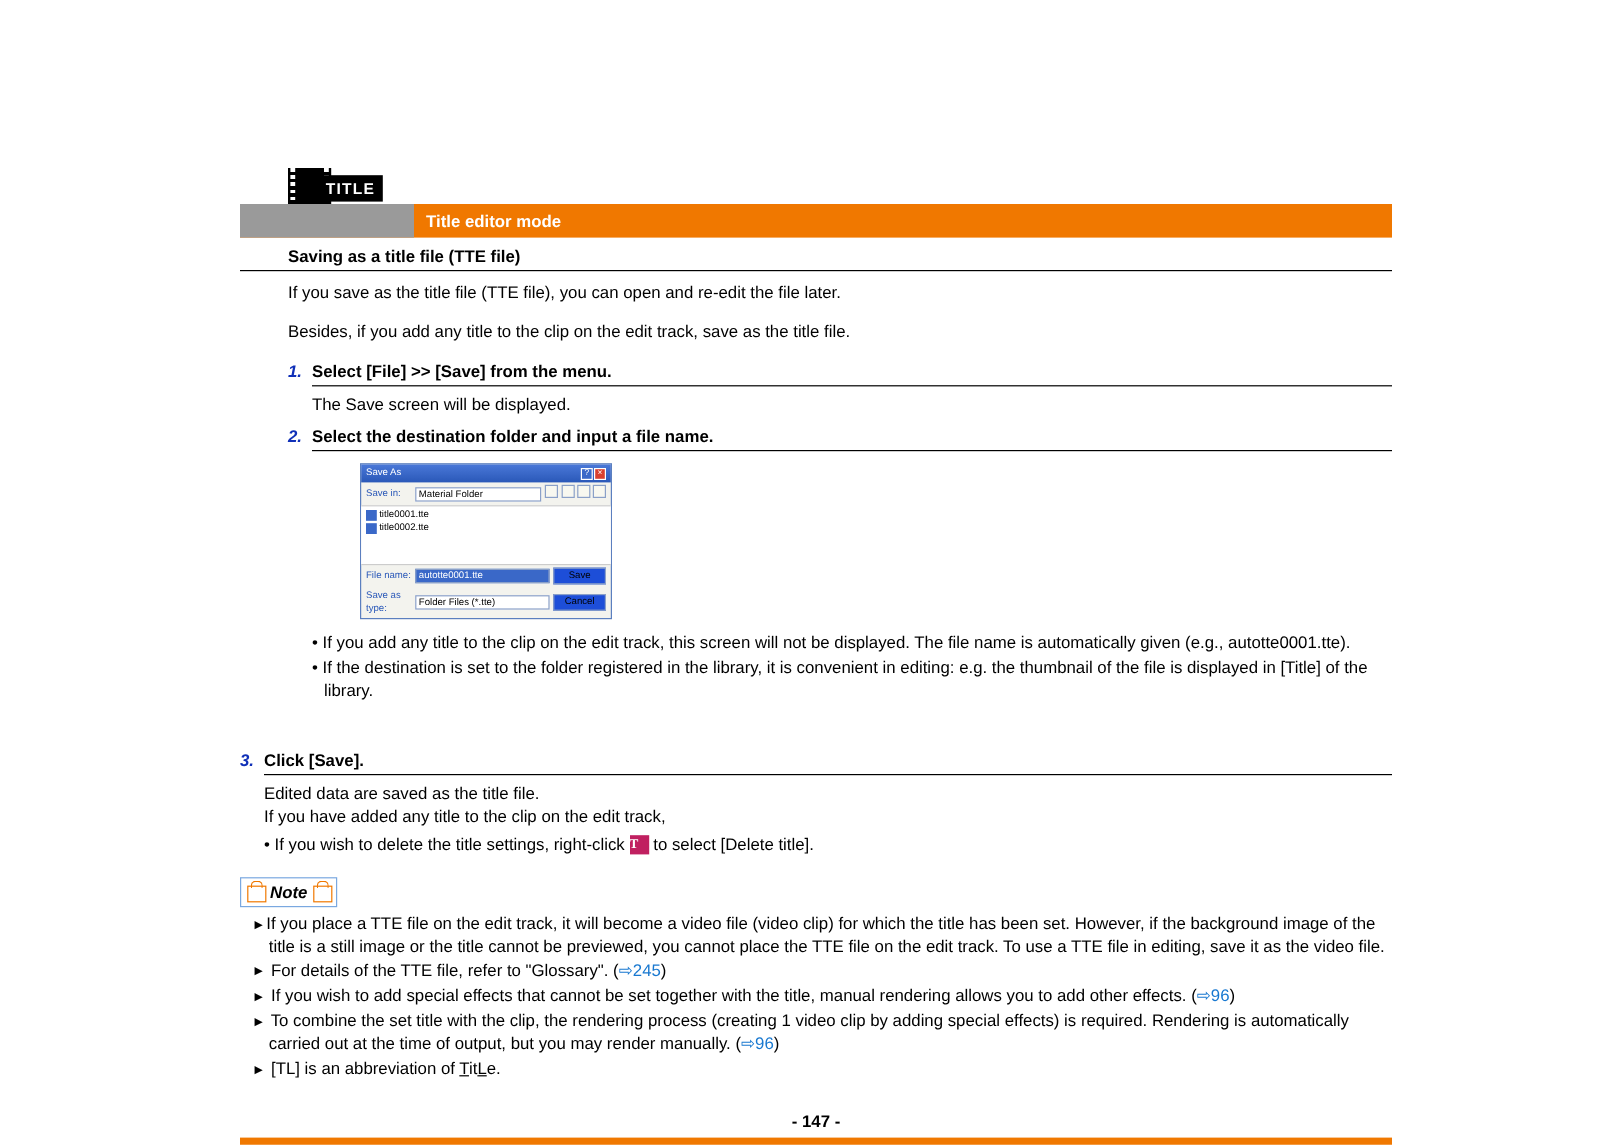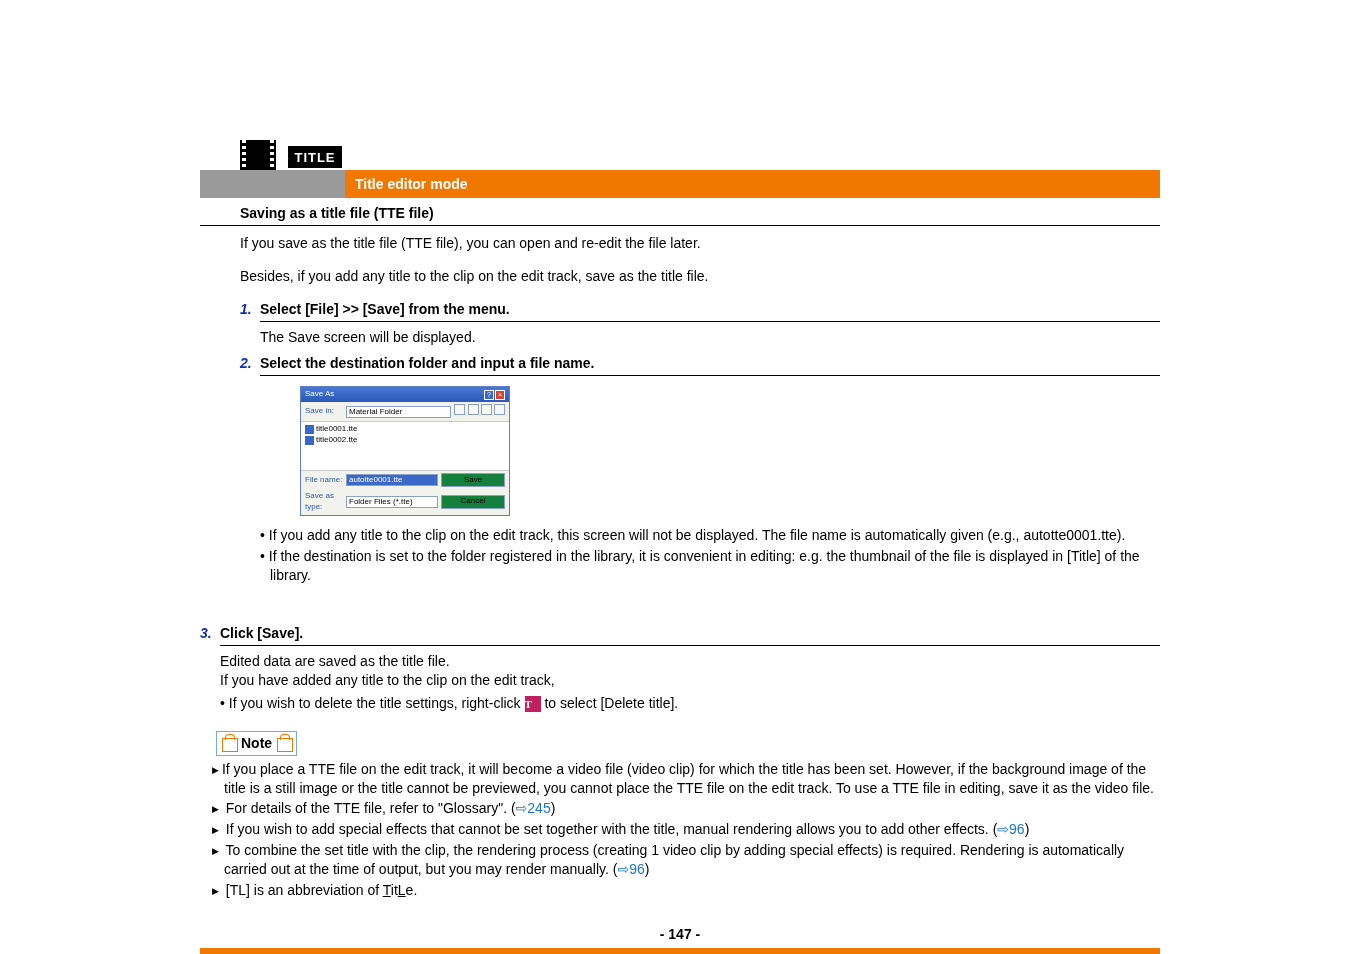--- a/index.html
+++ b/index.html
@@ -40,21 +40,21 @@
     content: "";
     position: absolute;
     width: 4px;
     top: 0; bottom: 0;
     background-image: repeating-linear-gradient(#fff 0 3px, #000 3px 6px);
   }
   .film-icon .strip::before { left: 2px; }
   .film-icon .strip::after { right: 2px; }
   .film-icon .title-box {
     position: absolute;
-    left: 48px; top: 6px;
+    left: 25px; top: 6px;
     width: 54px; height: 22px;
     background: #000;
     color: #fff;
     font-weight: bold;
     font-size: 13px;
     display: flex;
     align-items: center;
     justify-content: center;
     letter-spacing: 1px;
   }
@@ -196,24 +196,24 @@
     display: flex;
     align-items: center;
     gap: 2px;
   }
   .dlg-list-item .ficon {
     width: 9px; height: 9px;
     background: #3a68c8;
     display: inline-block;
   }
   .dlg-btn {
-    width: 64px;
+    width: 44px;
     height: 14px;
     border: 1px solid #8aa0c8;
-    background: #15803d;
+    background: #1d4ed8;
     font-size: 8px;
     display: inline-flex;
     align-items: center;
     justify-content: center;
   }
   .bullets {
     padding-left: 60px;
     margin-top: 6px;
   }
   .bullets li {
@@ -399,21 +399,21 @@
       <div style="padding-left:20px; margin-top:6px;">
         <div>Edited data are saved as the title file.</div>
         <div>If you have added any title to the clip on the edit track,</div>
         <div style="text-indent:-8px; padding-left:8px; margin-top:4px;">
           •&nbsp;<span>If you wish to delete the title settings, right-click </span>
           <span class="inline-icon">T</span>
           <span> to select [Delete title].</span>
         </div>
       </div>
 
-      <div class="note-box" style="margin-left:16px;">
+      <div class="note-box" style="margin-left:0;font-style:italic;">
         <span class="parcel-icon"></span>
         <span class="note-label">Note</span>
         <span class="parcel-icon"></span>
       </div>
 
       <ul class="note-list" style="padding-left:12px;">
         <li>If you place a TTE file on the edit track, it will become a video file (video clip) for which the title has been set. However, if the background image of the title is a still image or the title cannot be previewed, you cannot place the TTE file on the edit track. To use a TTE file in editing, save it as the video file.</li>
         <li>
           <span>For details of the TTE file, refer to "Glossary". (</span><span class="arrow">⇨</span><span class="link-ref">245</span><span>)</span>
         </li>

